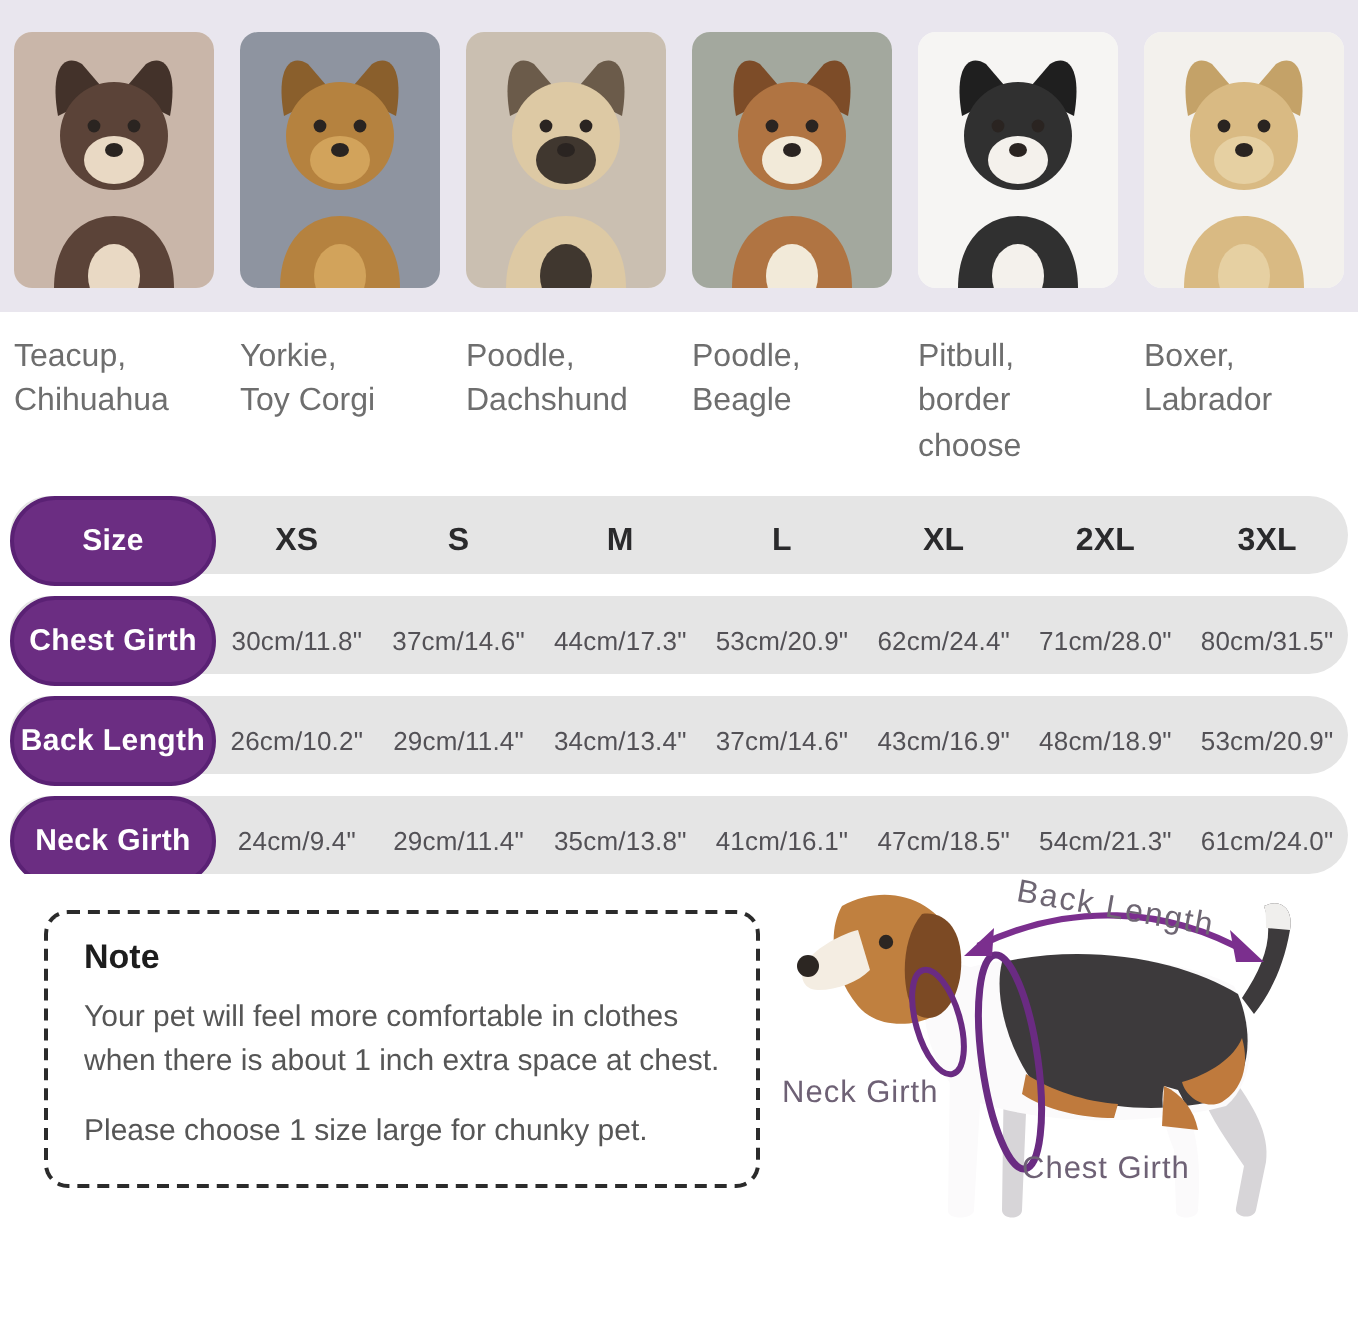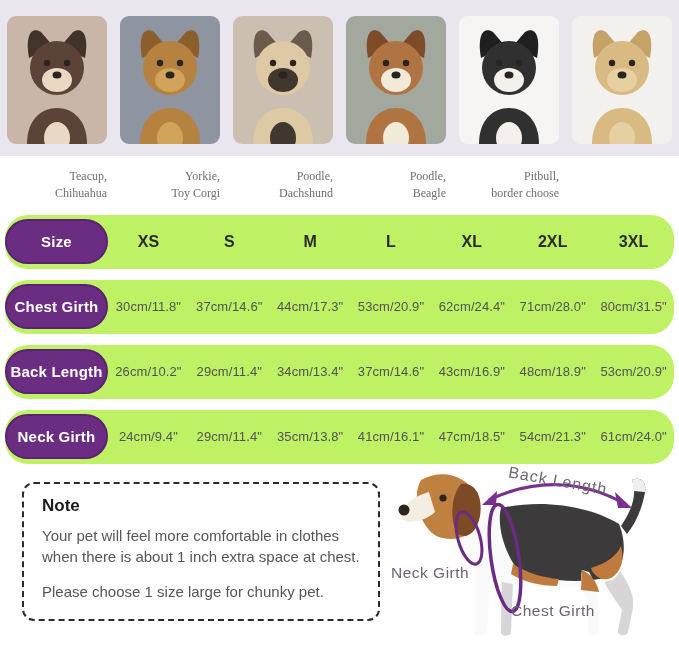--- a/index.html
+++ b/index.html
@@ -12,25 +12,25 @@
     letter-spacing:1px;color:#161616;}
 
   
   .photos{display:flex;gap:13px;padding:0 7px;}
   .photo-card{width:100px;height:128px;border-radius:9px;overflow:hidden;flex:0 0 auto;
     box-shadow:0 0 0 1px rgba(255,255,255,0.6) inset;}
   .photo-card svg{display:block;}
 
   
   .breeds{display:flex;gap:13px;padding:12px 7px 0;background:#ffffff;}
-  .breed{width:100px;text-align:right;font-size:12px;color:#6e6e6e;line-height:1.4;flex:0 0 auto;font-family:Liberation Serif, serif;}
+  .breed{width:100px;text-align:left;font-size:16px;color:#6e6e6e;line-height:1.4;flex:0 0 auto;}
 
   
   .size-table{padding:13px 5px 0;display:flex;flex-direction:column;gap:11px;background:#ffffff;}
-  .t-row{height:54px;border-radius:23px;background:#bef264;display:grid;
+  .t-row{height:39px;border-radius:23px;background:#e5e5e5;display:grid;
     grid-template-columns:103px repeat(7,1fr);align-items:center;}
   .row-label{width:103px;height:45px;box-sizing:border-box;border-radius:23px;background:#6b2d82;
     border:2px solid #5a2174;color:#ffffff;font-weight:700;font-size:15px;display:flex;
     align-items:center;justify-content:center;letter-spacing:0.2px;}
   .cell{text-align:center;font-size:13px;color:#535156;letter-spacing:0.1px;}
   .header-row .cell{font-size:16px;font-weight:700;color:#2a2a2c;}
 
   
   .bottom{position:relative;height:199px;background:#ffffff;}
   .note-box{position:absolute;left:22px;top:18px;width:318px;border:2px dashed #2b2b2b;
@@ -144,20 +144,21 @@
   <div class="breed"><span class="l1">Teacup,</span><br><span class="l2">Chihuahua</span></div>
 
   <div class="breed"><span class="l1">Yorkie,</span><br><span class="l2">Toy Corgi</span></div>
 
   <div class="breed"><span class="l1">Poodle,</span><br><span class="l2">Dachshund</span></div>
 
   <div class="breed"><span class="l1">Poodle,</span><br><span class="l2">Beagle</span></div>
 
   <div class="breed"><span class="l1">Pitbull,</span><br><span class="l2">border choose</span></div>
 
+  <div class="breed"><span class="l1">Boxer,</span><br><span class="l2">Labrador</span></div>
 </div>
 
   <div class="size-table" id="size-table">
   <div class="t-row header-row">
     <div class="row-label">Size</div>
   <div class="cell">XS</div>
         <div class="cell">S</div>
         <div class="cell">M</div>
         <div class="cell">L</div>
         <div class="cell">XL</div>

